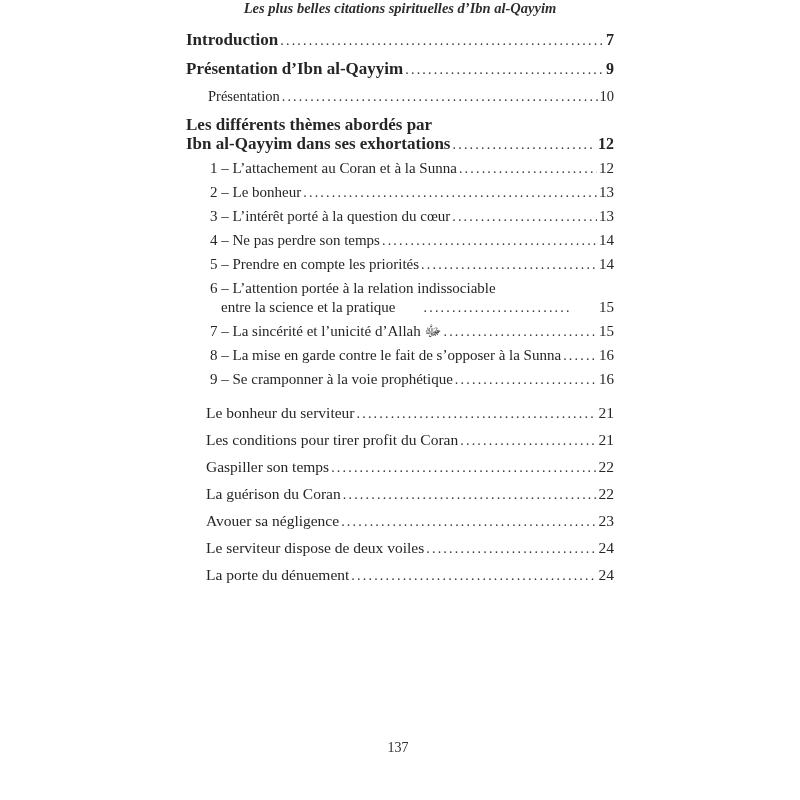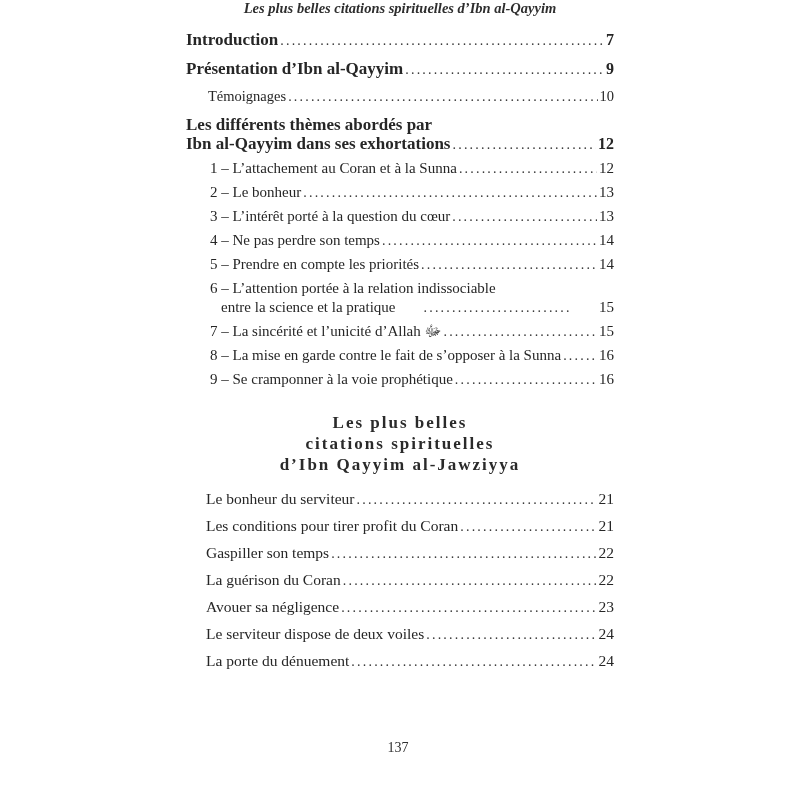--- a/index.html
+++ b/index.html
@@ -139,21 +139,21 @@
         </div>
         <div class="toc-entry bold">
           <div class="toc-row">
             <span class="toc-label">Présentation d’Ibn al-Qayyim </span>
             <span class="dots"></span>
             <span class="toc-page">9</span>
           </div>
         </div>
         <div class="toc-entry sub">
           <div class="toc-row">
-            <span class="toc-label">Témoignages</span>
+            <span class="toc-label">Présentation</span>
             <span class="dots"></span>
             <span class="toc-page">10</span>
           </div>
         </div>
         <div class="toc-entry bold">
           <div class="toc-line pre">Les différents thèmes abordés par</div>
           <div class="toc-row">
             <span class="toc-label">Ibn al-Qayyim dans ses exhortations</span>
             <span class="dots"></span>
             <span class="toc-page">12</span>
@@ -218,25 +218,20 @@
         </div>
         <div class="toc-entry num">
           <div class="toc-row">
             <span class="toc-label">9 – Se cramponner à la voie prophétique </span>
             <span class="dots"></span>
             <span class="toc-page">16</span>
           </div>
         </div>
       </div>
 
-    <div class="section-heading">
-      <div>Les plus belles</div>
-      <div>citations spirituelles</div>
-      <div>d’Ibn Qayyim al-Jawziyya</div>
-    </div>
 
     <div class="toc bottom" id="toc-bottom">
         <div class="toc-entry plain">
           <div class="toc-row">
             <span class="toc-label">Le bonheur du serviteur </span>
             <span class="dots"></span>
             <span class="toc-page">21</span>
           </div>
         </div>
         <div class="toc-entry plain">

